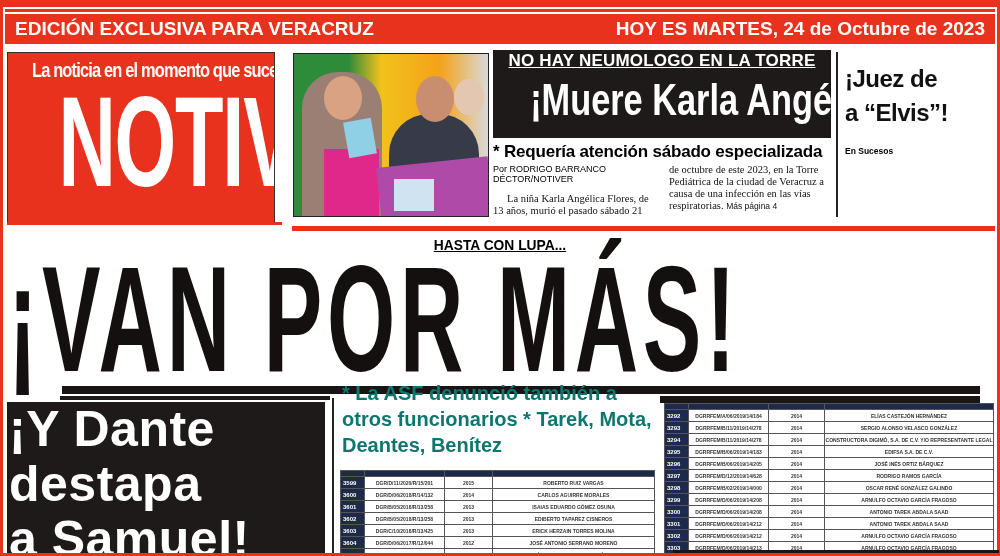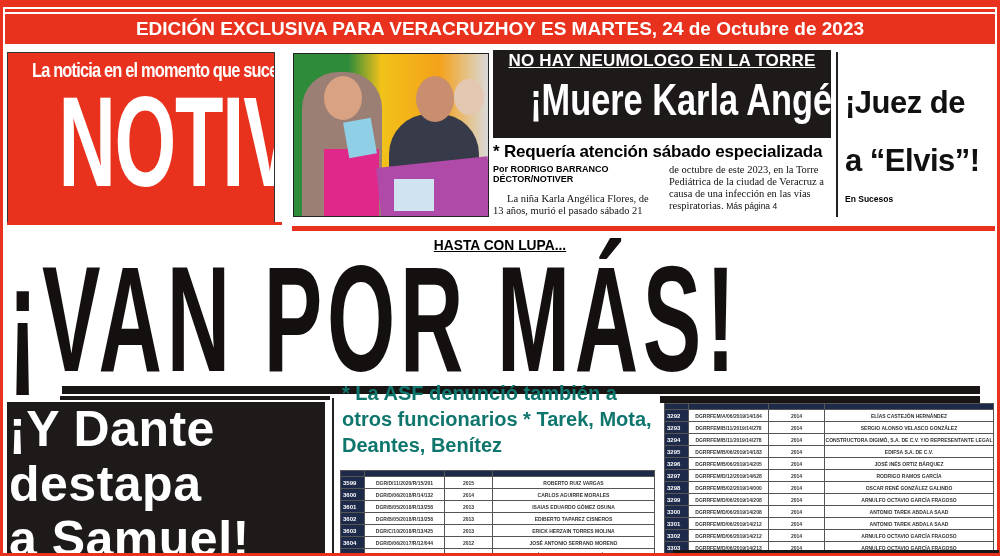--- a/index.html
+++ b/index.html
@@ -8,21 +8,21 @@
     background: #ffffff;
     font-family: "Liberation Sans", sans-serif;
   }
   .frame-left { position: absolute; left: 0; top: 0; width: 3px; height: 556px; background: #e8321e; }
   .frame-right { position: absolute; right: 0; top: 0; width: 3px; height: 556px; background: #e8321e; }
   .top-stripe { position: absolute; left: 0; top: 0; width: 1000px; height: 7px; background: #e8321e; }
   .top-stripe2 { position: absolute; left: 5px; top: 9px; width: 990px; height: 3px; background: #e8321e; }
   .banner {
     position: absolute; left: 5px; top: 14px; width: 990px; height: 30px;
     background: #e8321e; color: #fff; font-weight: bold; font-size: 19px;
-    display: flex; justify-content: center; align-items: center;
+    display: flex; justify-content: space-between; align-items: center;
     box-sizing: border-box; padding: 0 10px;
   }
   .banner span { letter-spacing: 0px; }
 
   
   .logo {
     position: absolute; left: 7px; top: 52px; width: 268px; height: 172px;
     background: #e8321e; border: 1px solid #333; box-sizing: border-box;
     color: #fff; text-align: center; overflow: hidden;
   }
@@ -64,32 +64,32 @@
   }
   .story1 .headline {
     font-size: 44px; font-weight: bold; line-height: 50px; margin-top: 4px;
     transform: scaleX(0.78); transform-origin: center; white-space: nowrap;
   }
   .story1 .deck {
     font-size: 17px; font-weight: bold; margin-top: 4px; white-space: nowrap; letter-spacing: -0.2px;
   }
   .story1 .cols { display: flex; gap: 12px; margin-top: 2px; }
   .story1 .col { width: 164px; }
-  .story1 .byline { font-size: 9px; font-weight: bold; line-height: 10px; }
+  .story1 .byline { font-size: 9px; font-weight: normal; line-height: 10px; }
   .story1 .body {
     font-family: "Liberation Serif", serif; font-size: 10.5px; line-height: 12px; color: #111;
   }
   .story1 .body.indent { text-indent: 14px; margin-top: 9px; }
   .story1 .more { font-family: "Liberation Sans", sans-serif; font-size: 8.5px; font-weight: normal; }
 
   .vrule { position: absolute; left: 836px; top: 52px; width: 2px; height: 165px; background: #222; }
 
   
   .side { position: absolute; left: 845px; top: 62px; width: 150px; }
-  .side .hl { font-size: 31px; font-weight: bold; line-height: 34px; letter-spacing: -0.5px; color: #111; margin-top: 24px; }
+  .side .hl { font-size: 24px; font-weight: bold; line-height: 34px; letter-spacing: -0.5px; color: #111; }
   .side .sec { font-size: 8.5px; font-weight: bold; text-align: left; margin-top: 16px; padding-right: 20px; }
 
   .red-rule-left { position: absolute; left: 7px; top: 222px; width: 275px; height: 3px; background: #e8321e; }
   .red-rule-right { position: absolute; left: 292px; top: 226px; width: 703px; height: 5px; background: #e8321e; }
 
   
   .supra {
     position: absolute; left: 0; top: 236px; width: 1000px; text-align: center;
     font-size: 15px; font-weight: bold; text-decoration: underline;
     transform: scaleX(0.92); transform-origin: 500px 0;

